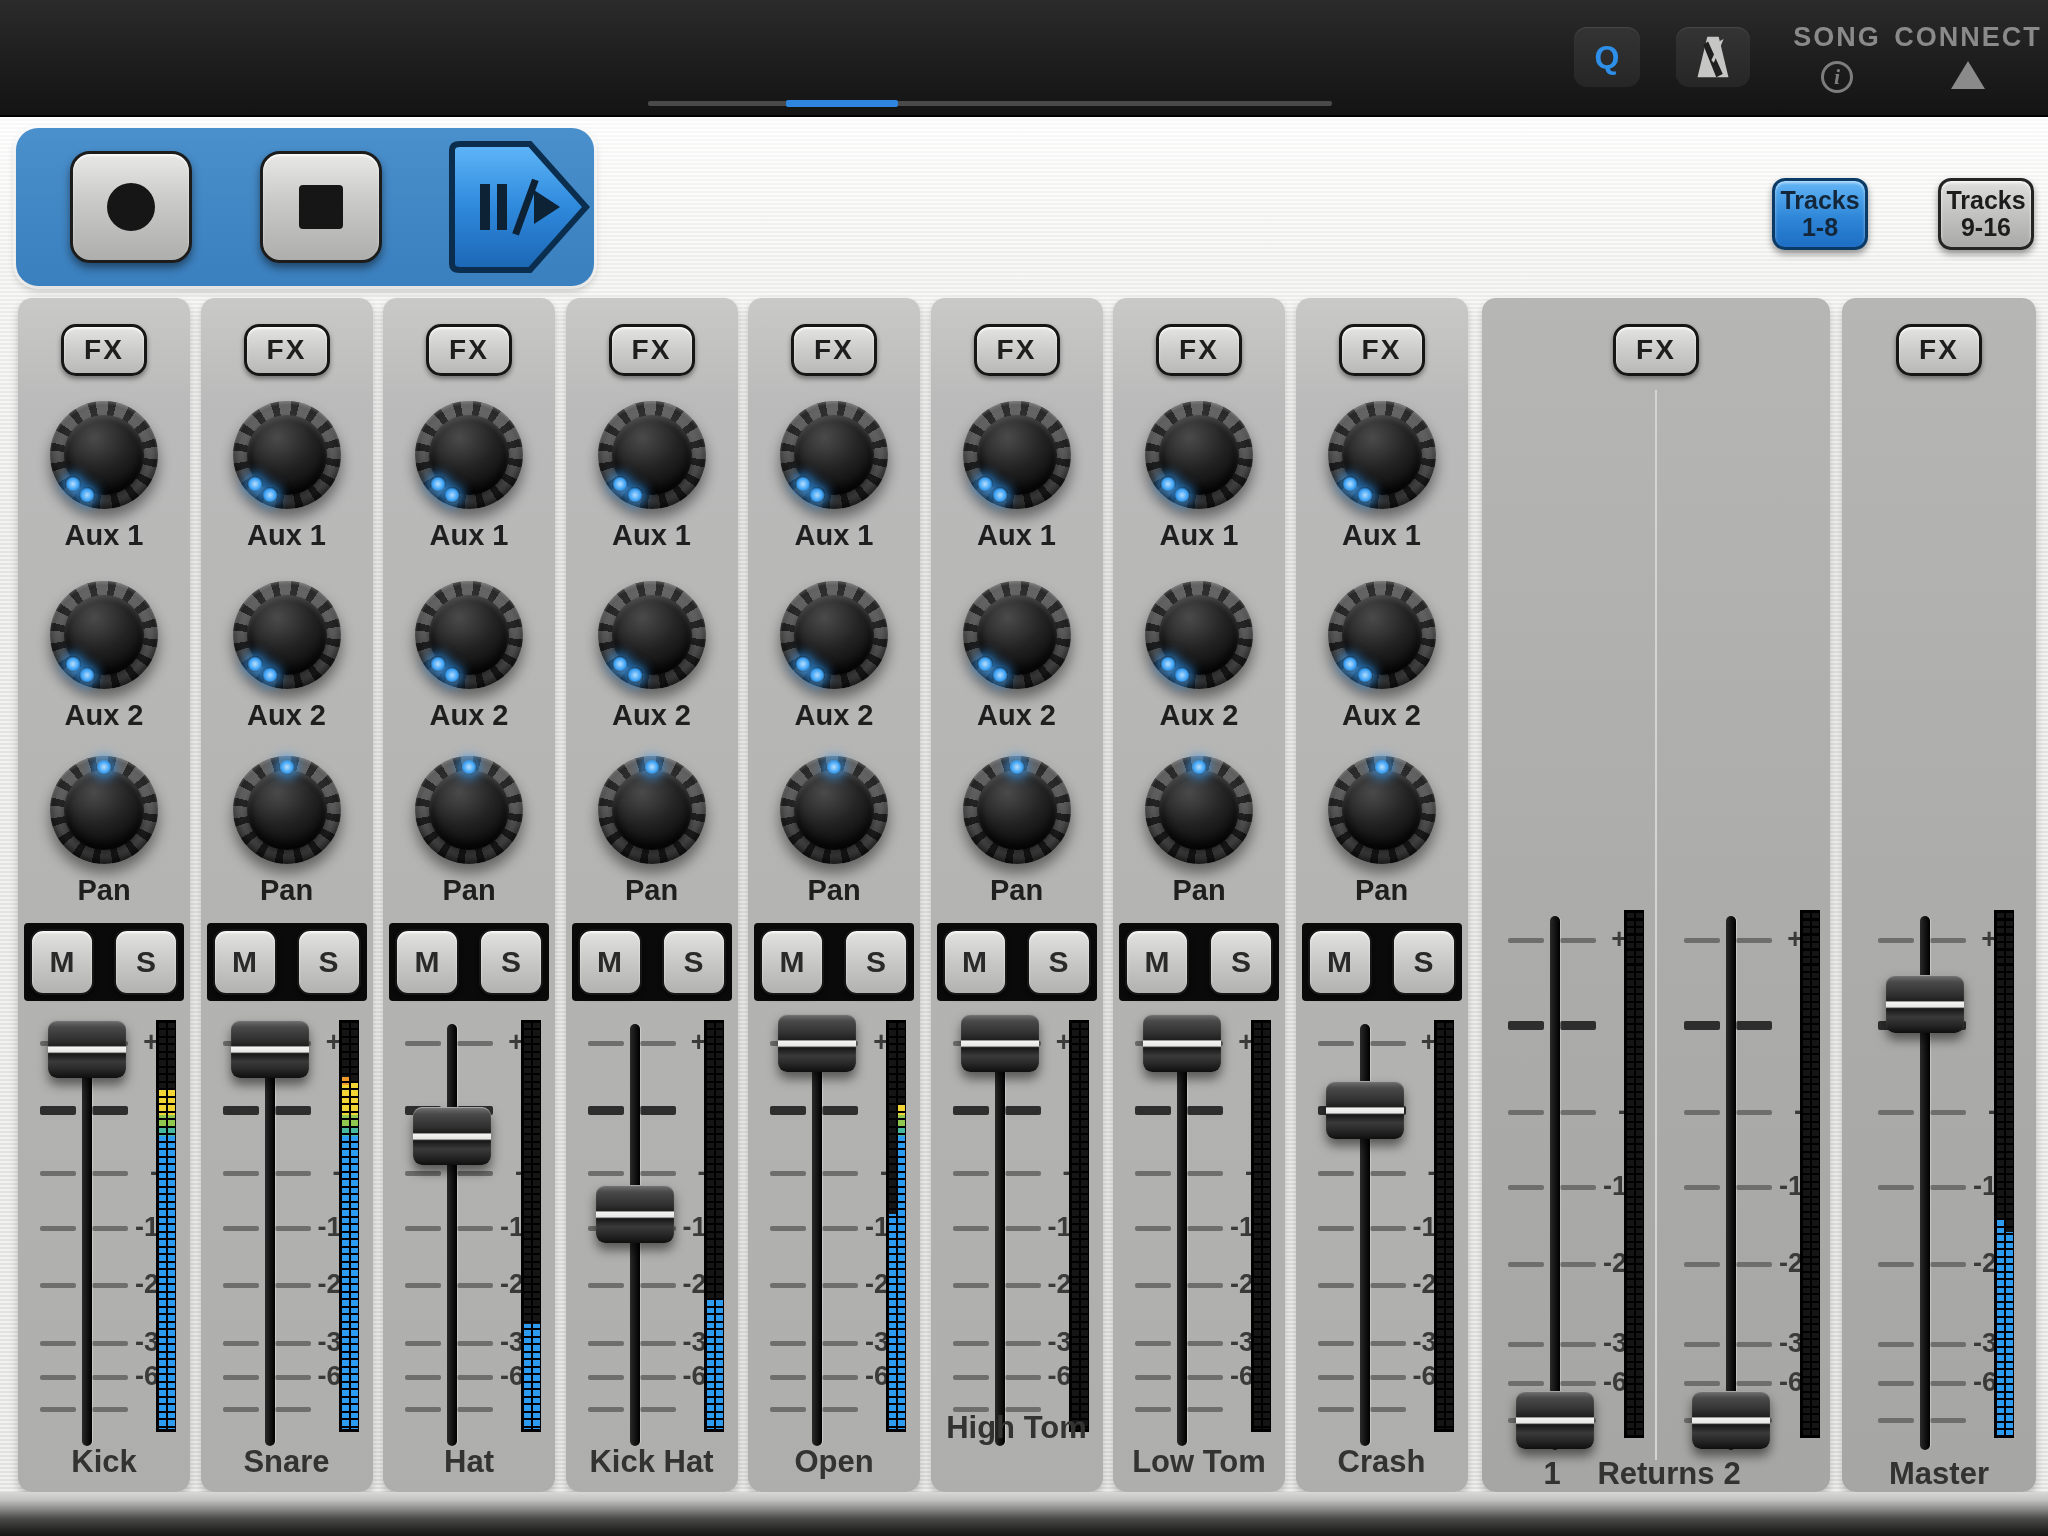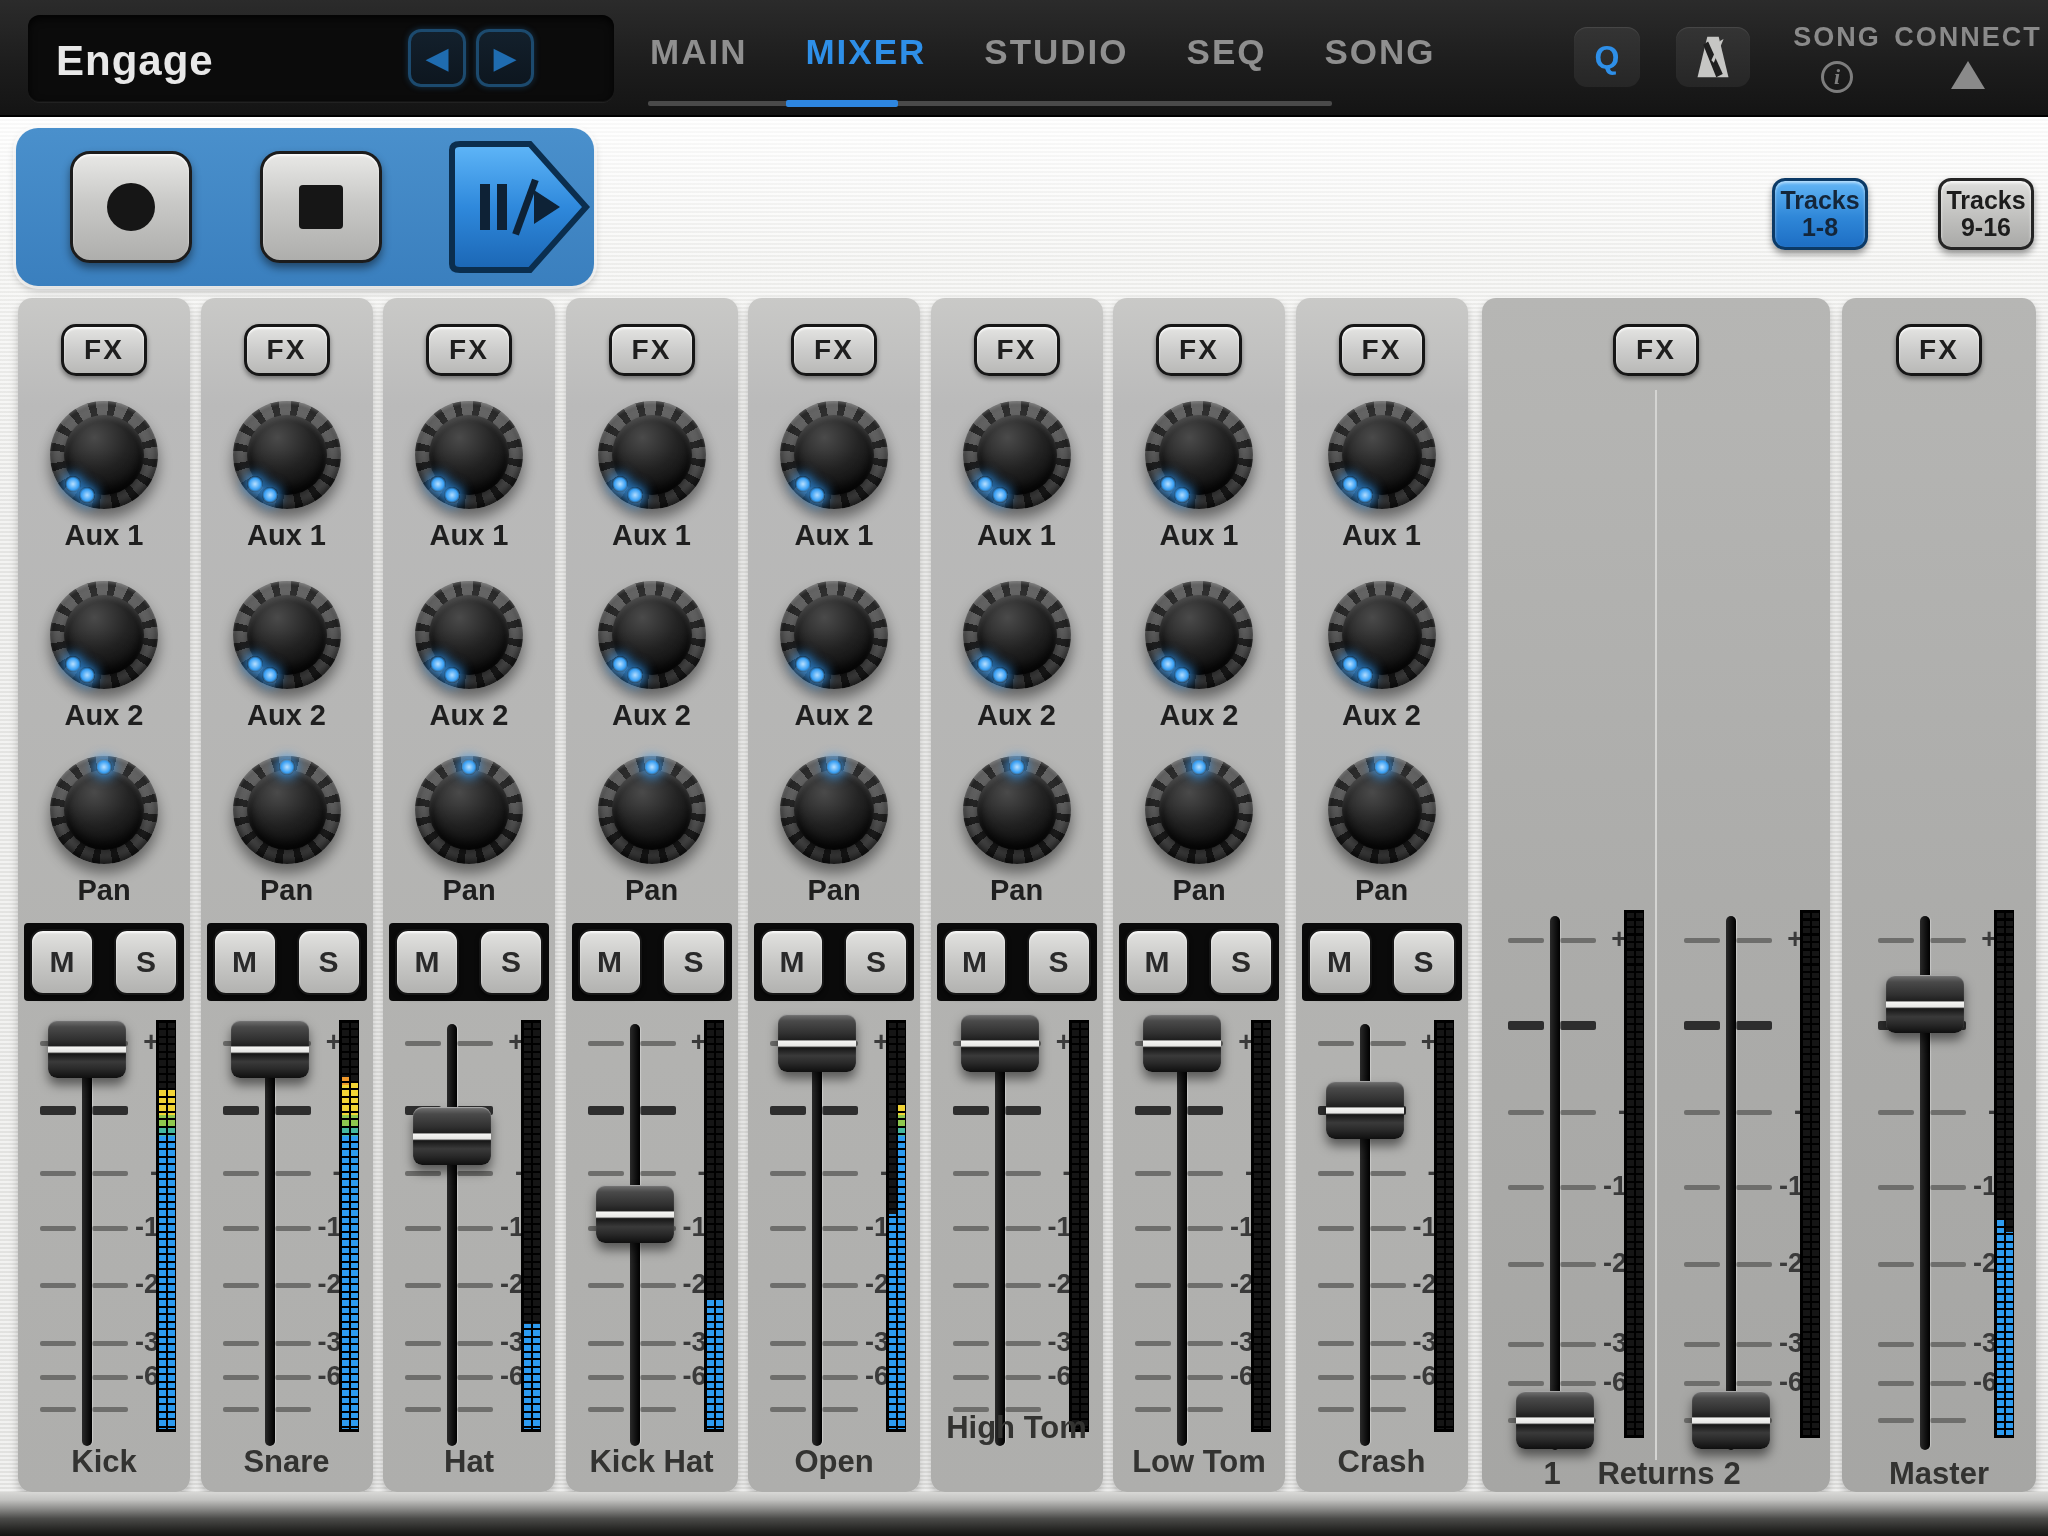--- a/index.html
+++ b/index.html
@@ -128,33 +128,21 @@
   .chname { position:absolute; width:100%; text-align:center; font-size:31px; font-weight:bold; color:#333331; }
   .ret-divider { position:absolute; width:2px; background:#d4d4d2; }
 
   .bezel { position:absolute; left:0; top:1375px; width:2048px; height:44px;
     background:linear-gradient(180deg,#d8d8d6 0%,#c2c2c0 18%,#8c8c8a 38%,#4c4c4a 60%,#262624 85%,#161614 100%); }
 </style>
 </head>
 <body>
 
 <header class="topbar">
-  <div class="engage-box">
-    <span class="engage-title">Engage</span>
-    <div class="nav-arrow prev">◀</div>
-    <div class="nav-arrow next">▶</div>
-  </div>
-
-  <nav class="tabs">
-    <span class="tab">MAIN</span>
-    <span class="tab active">MIXER</span>
-    <span class="tab">STUDIO</span>
-    <span class="tab">SEQ</span>
-    <span class="tab">SONG</span>
-  </nav>
+
   <div class="tab-underline"></div>
   <div class="tab-underline-active"></div>
 
   <div class="q-btn">Q</div>
   <div class="metro-btn">
     <svg width="40" height="44" viewBox="0 0 24 27">
       <path d="M8.5 1 L15.5 1 L21.5 26 L2.5 26 Z" fill="#c6c6c4"></path>
       <path d="M6 6 L9 4 L18 24 L14 26 Z" fill="#1f1f1f"></path>
       <path d="M16.5 3.5 L18.5 2.5 L12.5 17 L11 15.5 Z" fill="#c6c6c4"></path>
     </svg>

